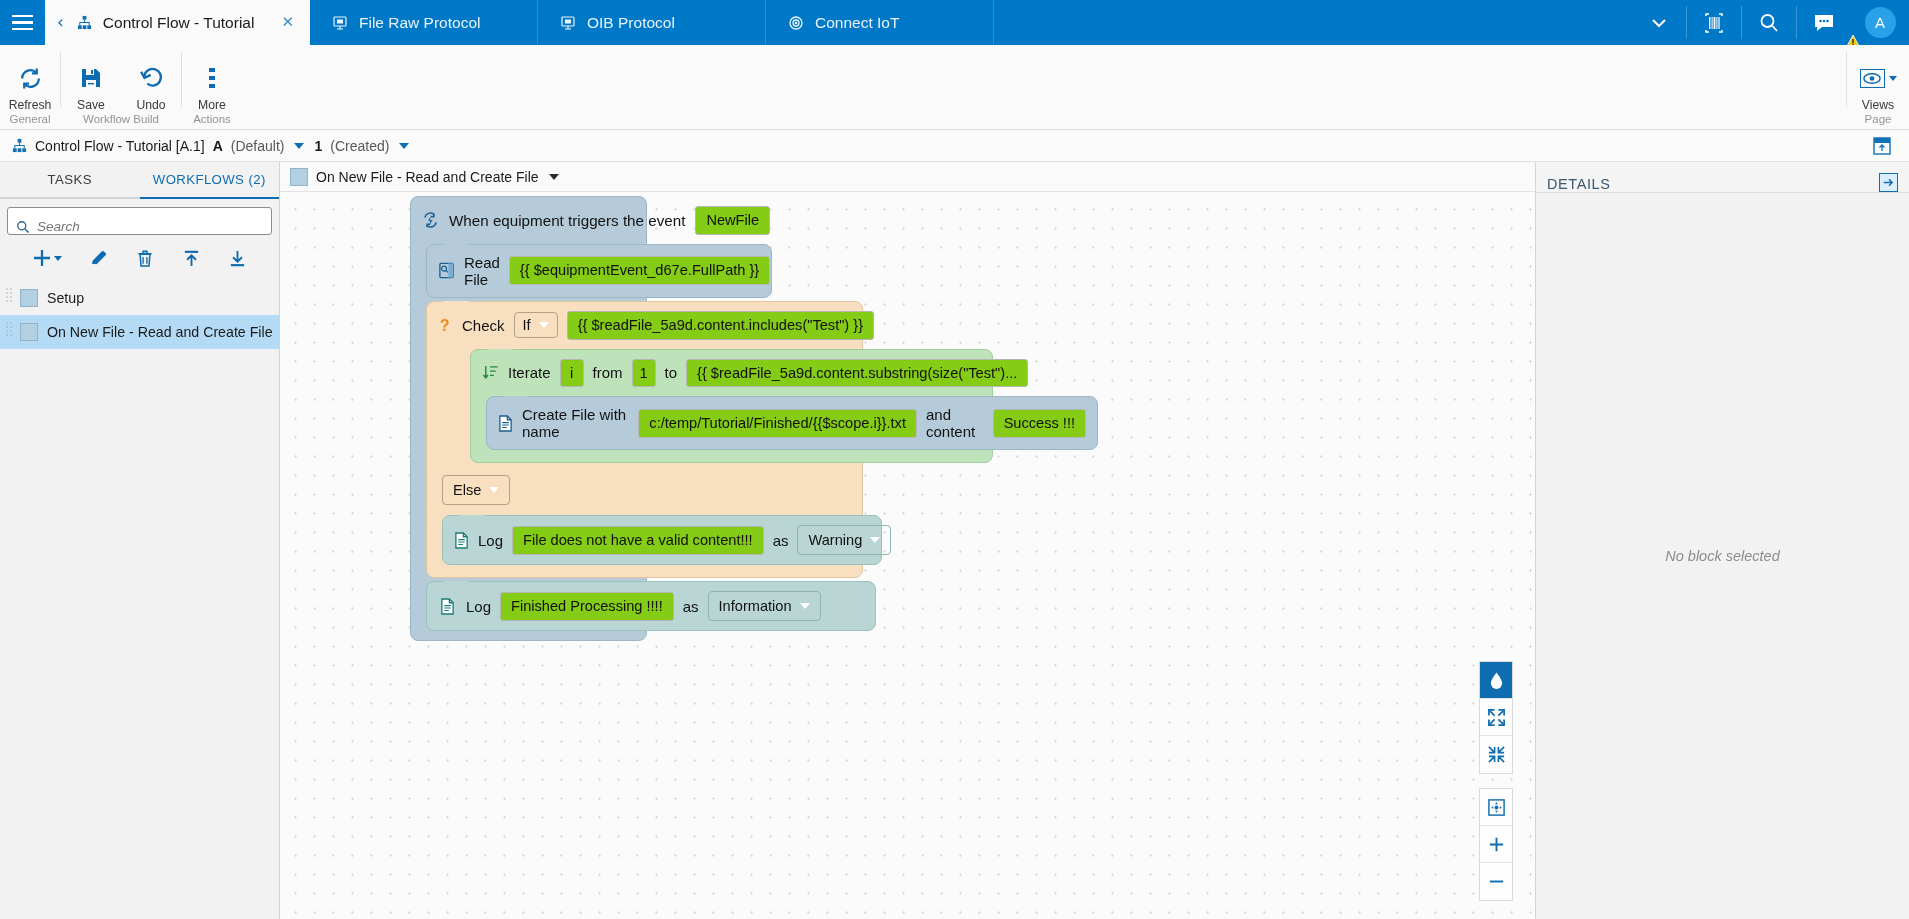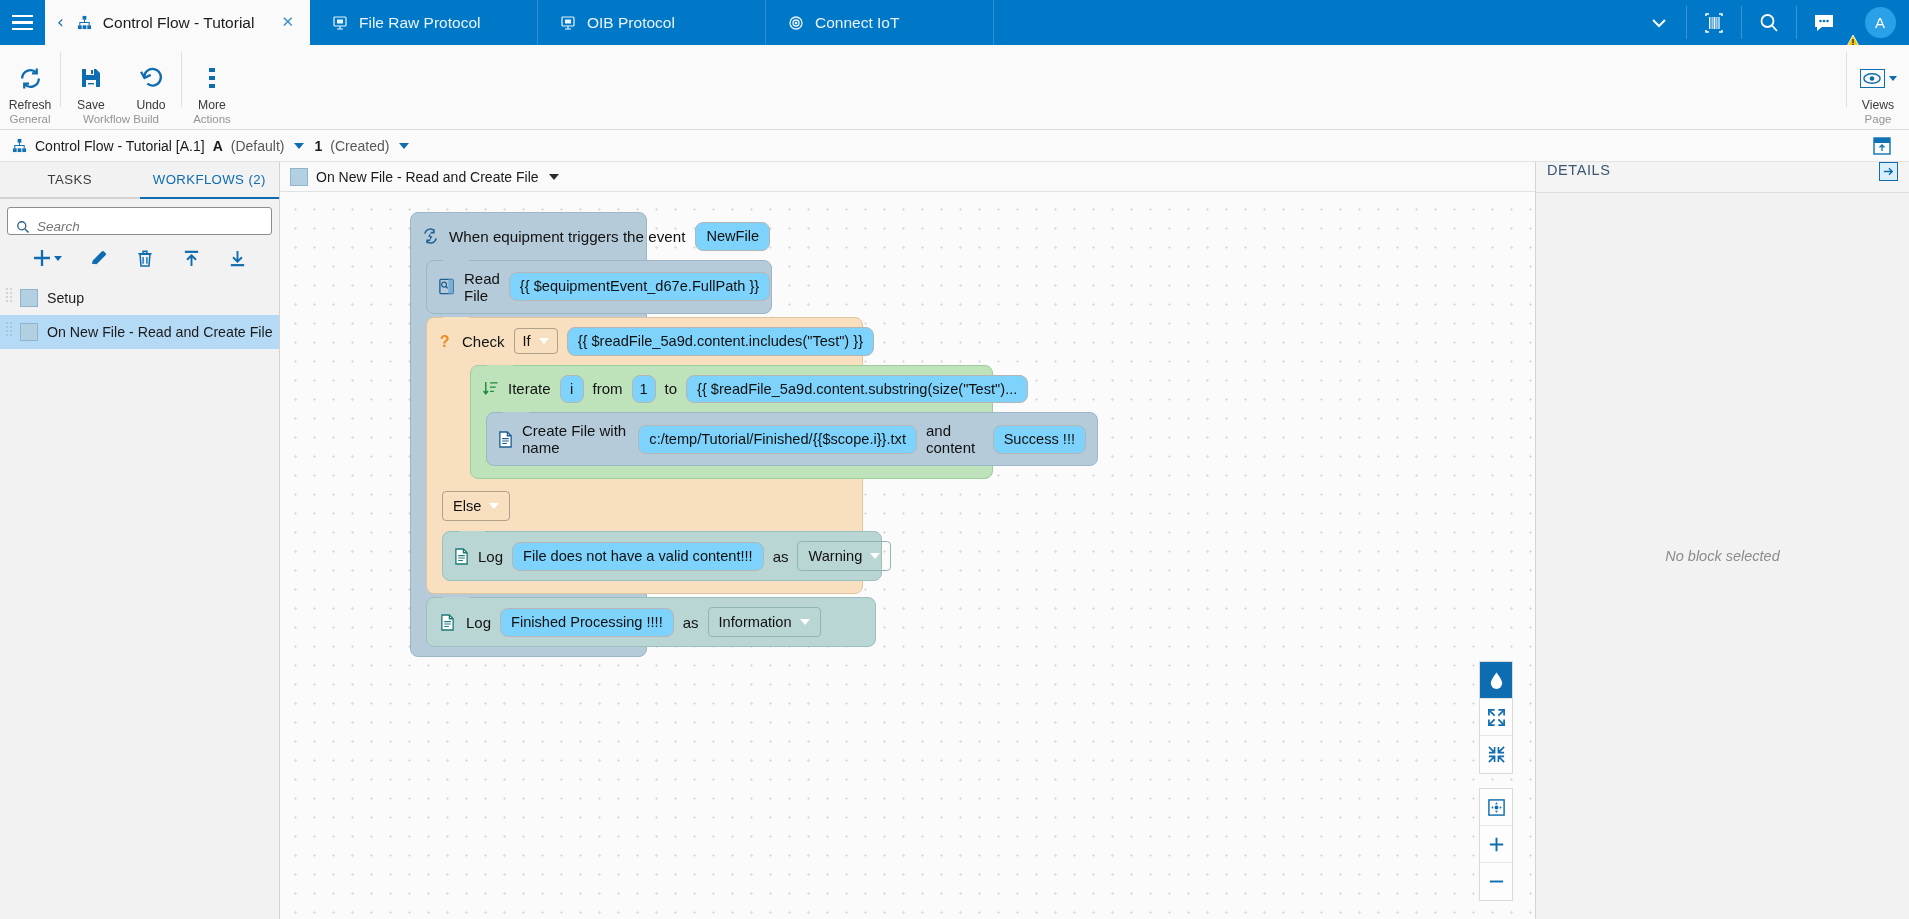--- a/index.html
+++ b/index.html
@@ -157,21 +157,21 @@
     font-size: 14px; color: #1b1b1b;
   }
   .canvas {
     flex: 1; position: relative; overflow: hidden;
     background-color: #fbfbfb;
     background-image: radial-gradient(#dedede 1.1px, transparent 1.2px);
     background-size: 19px 19px; background-position: 6px 8px;
   }
 
   
-  .wf-root { position: absolute; left: 130px; top: 20px; }
+  .wf-root { position: absolute; left: 130px; top: 4px; }
   .blk { border-radius: 8px; position: relative; }
   .blk-trigger { background: #b5cbd9; border: 1px solid #9db6c6; width: 203px; }
   .blk-header {
     display: flex; align-items: center; gap: 10px; padding: 9px 11px;
     font-size: 15.2px; color: #121212; white-space: nowrap;
   }
   .blk-body { padding: 0 0 9px 15px; }
   .blk-read { background: #b5cbd9; border: 1px solid #9db6c6; width: 346px; border-radius: 8px; }
   .blk-check { background: #f7dfc0; border: 1px solid #e2c49e; width: 437px; border-radius: 8px; }
   .blk-iter { background: #bee3bb; border: 1px solid #9fcd9c; width: 523px; border-radius: 8px; margin-left: 28px; }
@@ -179,21 +179,21 @@
   .blk-log { background: #b9d6d4; border: 1px solid #9bc0be; border-radius: 8px; }
   .blk-log-warn { width: 440px; }
   .blk-log-info { width: 450px; }
 
   .notch {
     position: absolute; left: 16px; top: -1px; width: 26px; height: 7px;
     border-radius: 0 0 7px 7px;
   }
 
   .field {
-    background: #7dd3fc; border: 1px solid #b6b6b6; border-radius: 8px;
+    background: #84cc16; border: 1px solid #b6b6b6; border-radius: 3px;
     padding: 5px 10px; font-size: 14.6px; color: #111; white-space: nowrap;
     display: inline-flex; align-items: center; line-height: 1.15;
   }
   .field-sm { padding: 5px 8px; min-width: 24px; justify-content: center; }
   .dropfield {
     background: transparent; border: 1px solid #b1a189; border-radius: 4px;
     padding: 4px 8px; font-size: 14.6px; color: #111; display: inline-flex;
     align-items: center; gap: 8px; white-space: nowrap;
   }
   .dropfield.teal { border-color: #8fb4b2; }
@@ -222,21 +222,21 @@
   }
   .cv-btn:last-child { border-bottom: none; }
   .cv-gap { height: 14px; }
 
   
   .details {
     width: 374px; background: #f2f2f2; border-left: 1px solid #d4d4d4;
     display: flex; flex-direction: column;
   }
   .details-header {
-    height: 31px; display: flex; align-items: flex-start; padding: 0 11px;
+    height: 31px; display: flex; align-items: flex-end; padding: 0 11px;
     font-size: 14.5px; color: #3c5770; letter-spacing: .6px;
     border-bottom: 1px solid #dedede; background: #f4f4f4;
   }
   .details-body {
     flex: 1; display: flex; align-items: center; justify-content: center;
   }
   .no-block {
     font-size: 14.5px; color: #8c8c8c; font-style: italic;
   }
   .expand-box {

